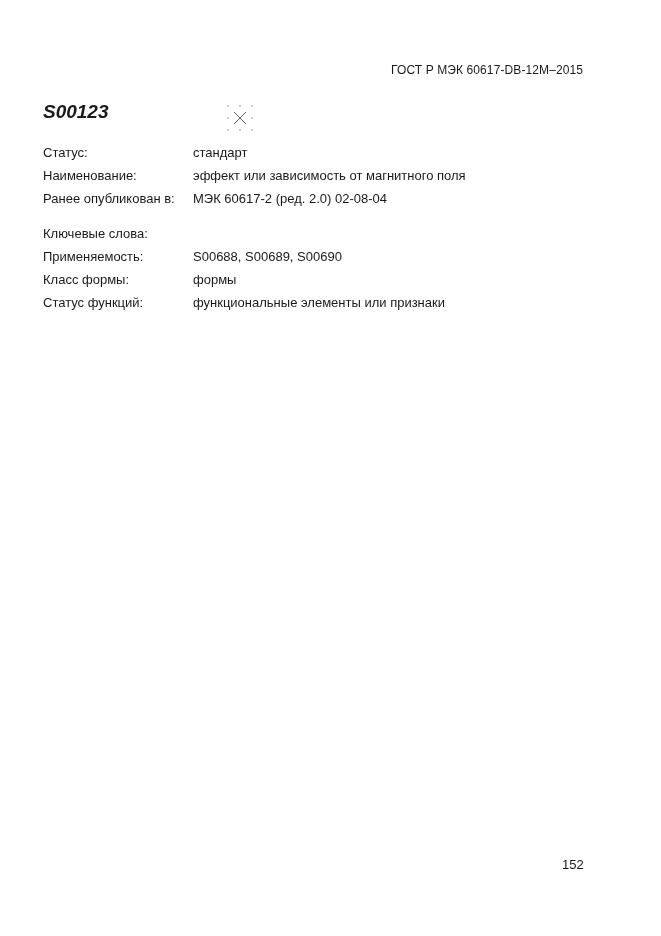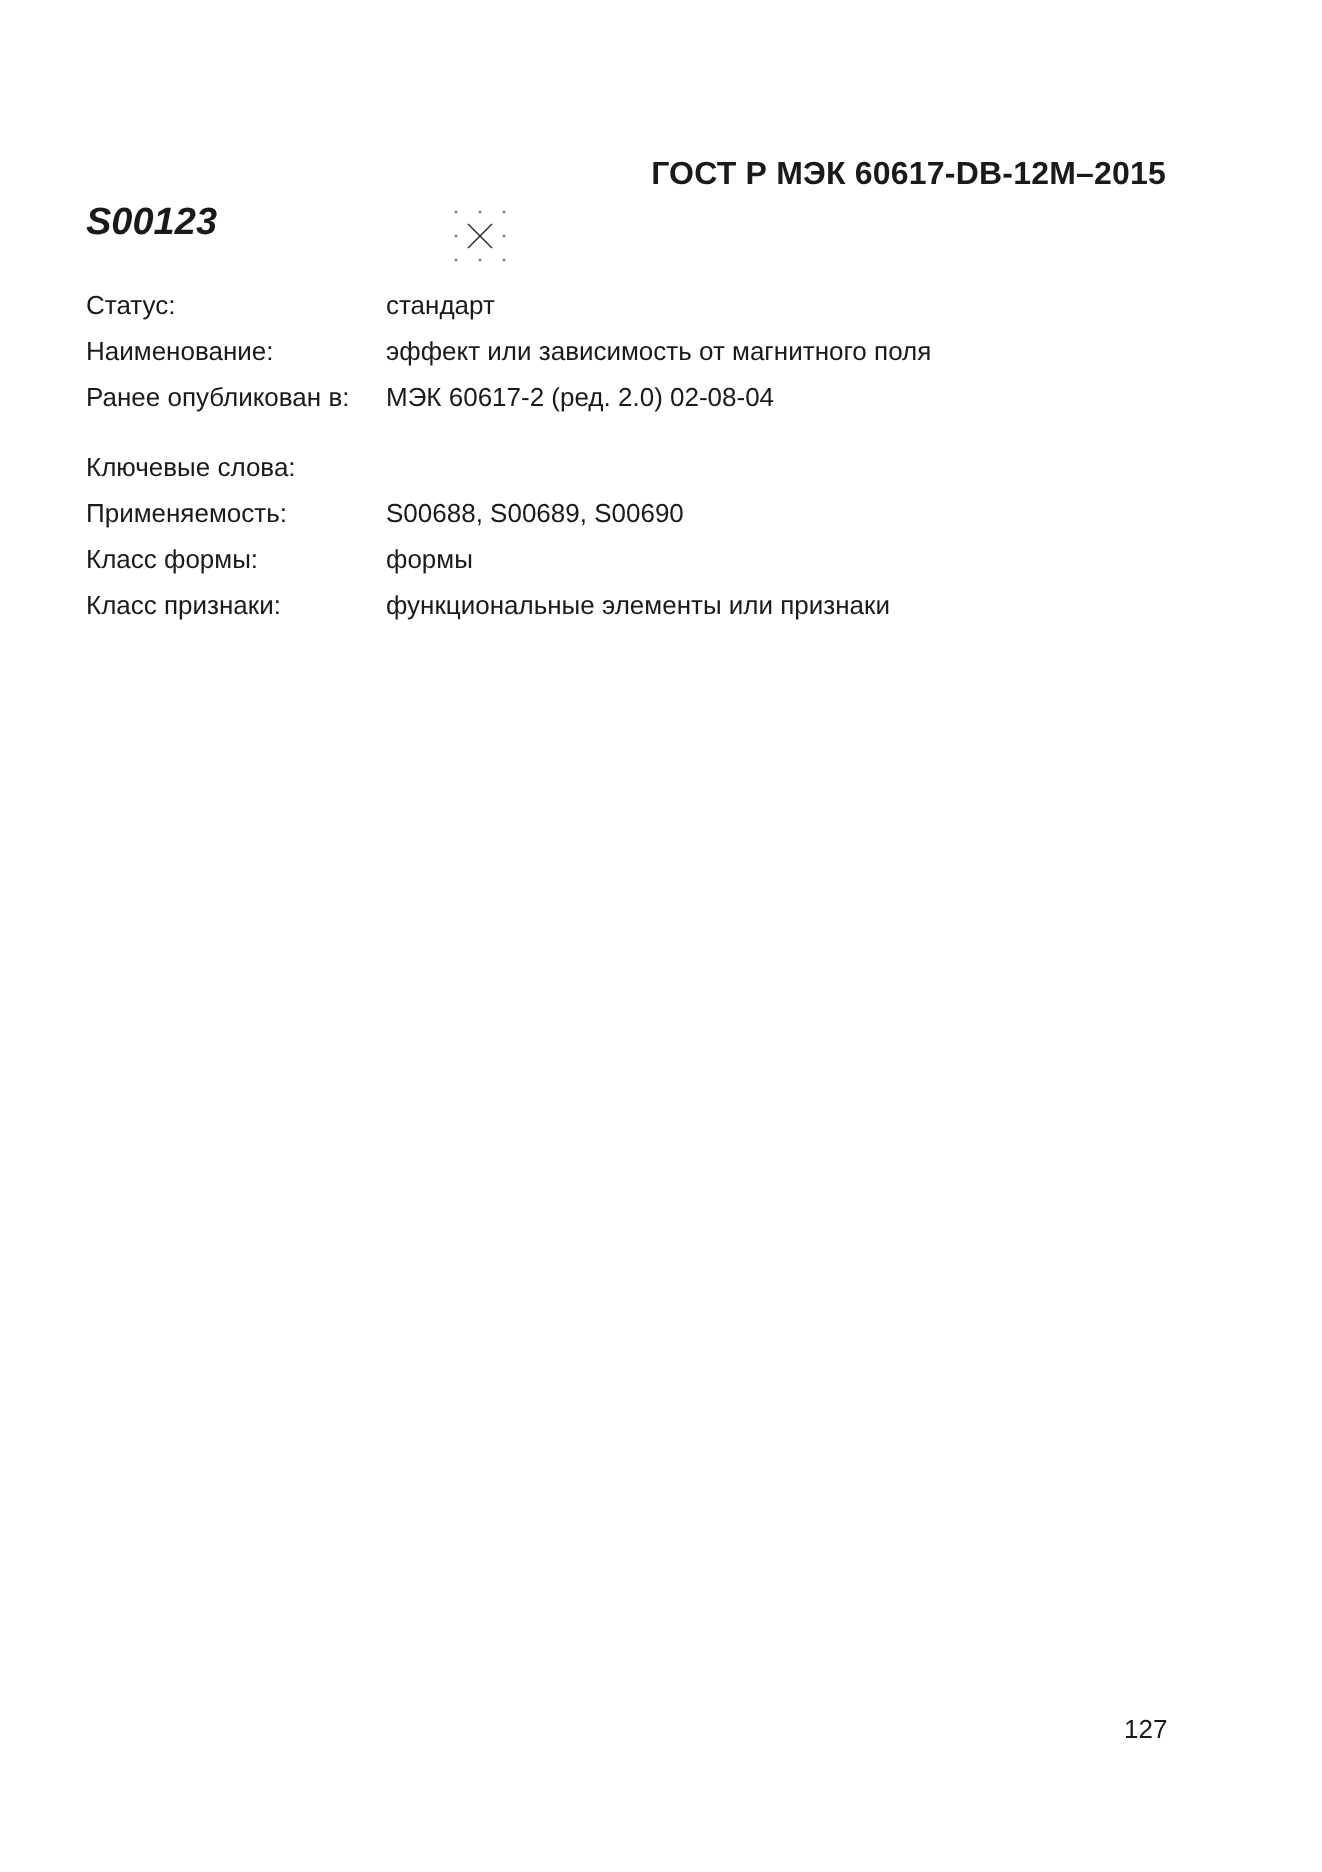--- a/index.html
+++ b/index.html
@@ -1,18 +1,18 @@
 <!DOCTYPE html>
 <html><head>
   <meta charset="utf-8">
   <style>
     html, body { margin: 0; padding: 0; background: #ffffff; }
     body { width: 661px; height: 936px; position: relative; overflow: hidden;
            font-family: "Liberation Sans", sans-serif; color: #1a1a1a; }
-    .header { position: absolute; top: 63px; right: 78px; font-size: 16px; font-weight: bold; letter-spacing: 0.1px; margin-top: 16px; }
+    .header { position: absolute; top: 63px; right: 78px; font-size: 12px; font-weight: normal; letter-spacing: 0.1px; }
     .symbol-id { position: absolute; left: 43px; top: 101px; font-size: 19px; font-weight: bold; font-style: italic; }
     .symbol { position: absolute; left: 225px; top: 103px; width: 30px; height: 30px; }
     .props { position: absolute; left: 43px; top: 141px; font-size: 13px; }
     .row { height: 23.2px; display: flex; align-items: center; white-space: nowrap; }
     .label { width: 150px; }
     .gap { height: 11px; }
     .page-num { position: absolute; left: 562px; top: 857px; font-size: 13px; }
   </style>
 </head>
 <body>
@@ -57,18 +57,18 @@
   </div>
   <div class="row">
     <span class="label">Применяемость:</span>
     <span class="value">S00688, S00689, S00690</span>
   </div>
   <div class="row">
     <span class="label">Класс формы:</span>
     <span class="value">формы</span>
   </div>
   <div class="row">
-    <span class="label">Класс признаки:</span>
+    <span class="label">Статус функций:</span>
     <span class="value">функциональные элементы или признаки</span>
   </div>
 </div>
 
-<div class="page-num">127</div>
+<div class="page-num">152</div>
 
 </body></html>

